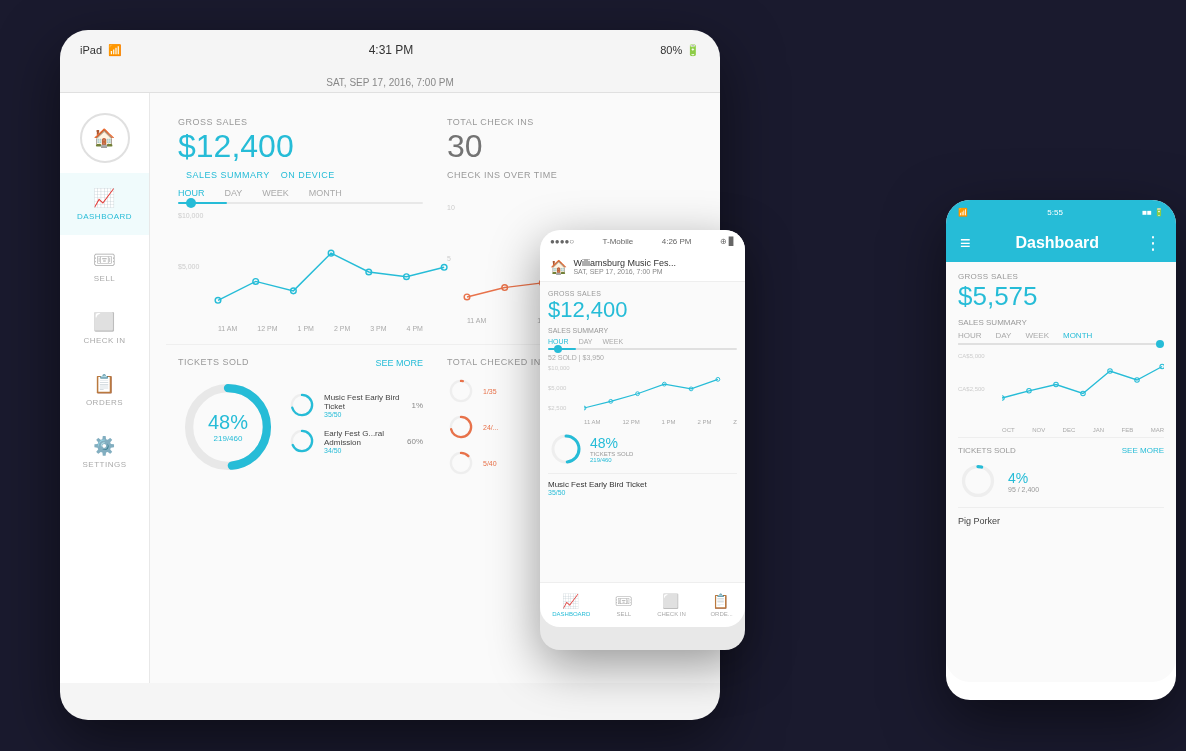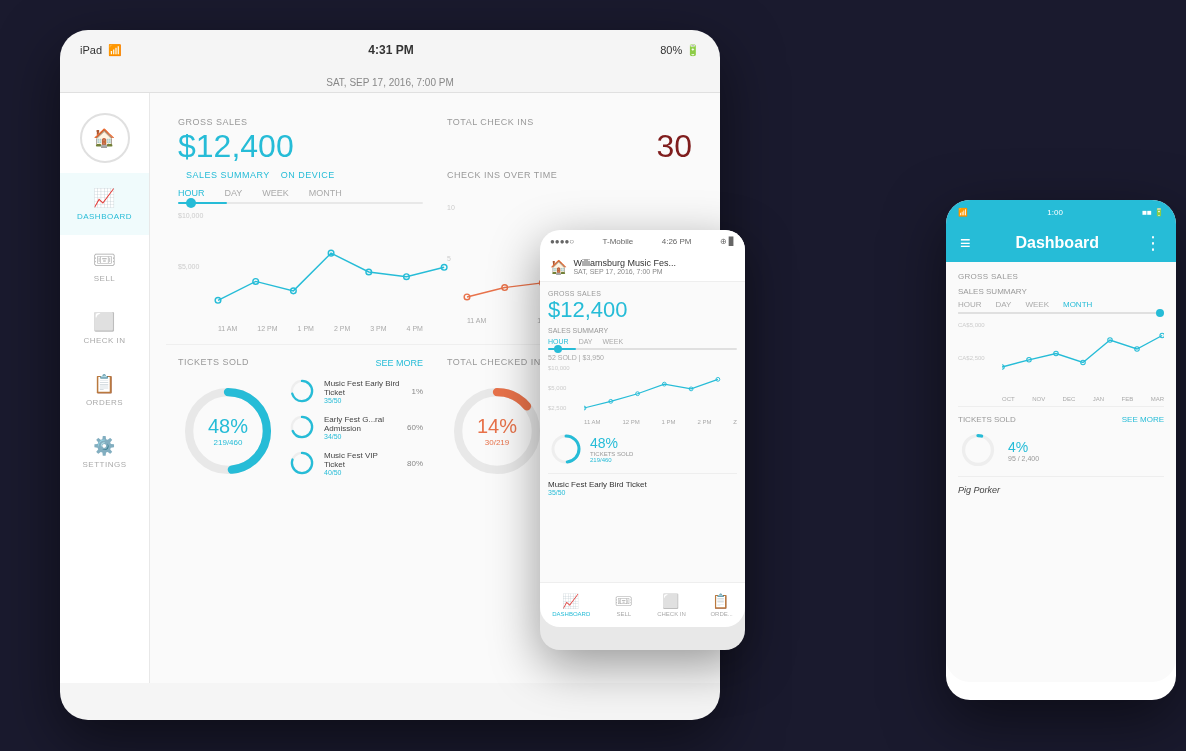--- a/index.html
+++ b/index.html
@@ -26,21 +26,21 @@
     .ipad-status-bar {
       height: 40px;
       display: flex;
       align-items: center;
       justify-content: space-between;
       padding: 0 20px;
       font-size: 11px;
       color: #333;
     }
     .ipad-status-left { display: flex; align-items: center; gap: 6px; }
-    .ipad-status-center { font-size: 12px; font-weight: 700; }
+    .ipad-status-center { font-size: 12px; font-weight: 400; }
     .ipad-status-right { display: flex; align-items: center; gap: 4px; font-size: 11px; }
     .ipad-header {
       text-align: center;
       padding: 6px 0 4px;
       border-bottom: 1px solid #e0e0e0;
     }
     .ipad-header-title { font-size: 15px; font-weight: 500; color: #333; }
     .ipad-header-sub { font-size: 10px; color: #888; margin-top: 1px; }
 
     .ipad-body {
@@ -100,21 +100,21 @@
     .dashboard-grid {
       display: grid;
       grid-template-columns: 1fr 1fr;
       gap: 0;
     }
     .dashboard-section {
       padding: 8px 12px;
     }
     .section-label { font-size: 9px; color: #999; letter-spacing: 0.5px; text-transform: uppercase; margin-bottom: 2px; }
     .section-value-cyan { font-size: 32px; font-weight: 300; color: #26bcd7; line-height: 1.1; }
-    .section-value-orange { font-size: 32px; font-weight: 300; color: #7f1d1d; line-height: 1.1; text-align: right; }
+    .section-value-orange { font-size: 32px; font-weight: 300; color: #737373; line-height: 1.1; }
     .section-sub { font-size: 9px; color: #999; letter-spacing: 0.5px; text-transform: uppercase; margin-top: 6px; }
     .section-sub span { color: #26bcd7; margin-left: 8px; }
 
     
     .chart-area {
       height: 120px;
       position: relative;
       margin-top: 8px;
     }
 
@@ -433,51 +433,30 @@
                 <svg width="28" height="28" viewBox="0 0 36 36" style="transform:rotate(-90deg)">
                   <circle cx="18" cy="18" r="13" fill="none" stroke="#eee" stroke-width="3"></circle>
                   <circle cx="18" cy="18" r="13" fill="none" stroke="#26bcd7" stroke-width="3" stroke-dasharray="55.6 81.7" stroke-linecap="round"></circle>
                 </svg>
                 <div class="ticket-info">
                   <div style="font-size:8px;color:#444;">Early Fest G...ral Admission</div>
                   <div style="font-size:7px;color:#26bcd7;">34/50</div>
                 </div>
                 <span style="font-size:8px;color:#888;">60%</span>
               </div>
-              <div class="ticket-item">
-                <svg width="28" height="28" viewBox="0 0 36 36" style="transform:rotate(-90deg)">
-                  <circle cx="18" cy="18" r="13" fill="none" stroke="#eee" stroke-width="3"></circle>
-                  <circle cx="18" cy="18" r="13" fill="none" stroke="#26bcd7" stroke-width="3" stroke-dasharray="65.4 81.7" stroke-linecap="round"></circle>
-                </svg>
-                <div class="ticket-info">
-                  <div style="font-size:8px;color:#444;">Music Fest VIP Ticket</div>
-                  <div style="font-size:7px;color:#26bcd7;">40/50</div>
-                </div>
-                <span style="font-size:8px;color:#888;">80%</span>
-              </div>
             </div>
           </div>
         </div>
 
         <div class="tickets-section">
           <div class="section-header">
             <span class="section-label">TOTAL CHECKED IN</span>
           </div>
           <div class="donut-container">
 
-            <div class="donut-wrapper">
-              <svg viewBox="0 0 36 36" style="width:100px;height:100px;transform:rotate(-90deg)">
-                <circle cx="18" cy="18" r="14" fill="none" stroke="#e8e8e8" stroke-width="3"></circle>
-                <circle cx="18" cy="18" r="14" fill="none" stroke="#e8724a" stroke-width="3" stroke-dasharray="12.3 87.9" stroke-linecap="round"></circle>
-              </svg>
-              <div class="donut-center">
-                <div style="font-size:20px;font-weight:300;color:#e8724a;">14%</div>
-                <div style="font-size:8px;color:#e8724a;">30/219</div>
-              </div>
-            </div>
 
             <div class="ticket-list">
               <div class="ticket-item">
                 <svg width="28" height="28" viewBox="0 0 36 36" style="transform:rotate(-90deg)">
                   <circle cx="18" cy="18" r="13" fill="none" stroke="#eee" stroke-width="3"></circle>
                   <circle cx="18" cy="18" r="13" fill="none" stroke="#e8724a" stroke-width="3" stroke-dasharray="2.5 81.7" stroke-linecap="round"></circle>
                 </svg>
                 <div class="ticket-info">
                   <div style="font-size:7px;color:#e8724a;">1/35</div>
                 </div>
@@ -599,32 +578,33 @@
       <span class="a-nav-icon">📋</span>
       <span class="a-nav-lbl">ORDE...</span>
     </div>
   </div>
 </div>
 
 <div class="iphone">
 
   <div class="iphone-status">
     <span>📶</span>
-    <span>1:00</span>
+    <span>5:55</span>
     <span>■■ 🔋</span>
   </div>
 
   <div class="iphone-header">
     <span style="font-size:18px;color:#fff;cursor:pointer;">≡</span>
     <span class="iphone-header-title">Dashboard</span>
     <span style="font-size:18px;color:#fff;cursor:pointer;">⋮</span>
   </div>
 
   <div class="iphone-main">
     <div style="font-size:8px;color:#999;text-transform:uppercase;letter-spacing:0.3px;">GROSS SALES</div>
+    <div style="font-size:26px;font-weight:300;color:#26bcd7;">$5,575</div>
     <div style="font-size:8px;color:#999;text-transform:uppercase;margin-top:6px;">SALES SUMMARY</div>
 
     <div style="display:flex;gap:14px;margin-top:4px;">
       <span style="font-size:8px;color:#aaa;">HOUR</span>
       <span style="font-size:8px;color:#aaa;">DAY</span>
       <span style="font-size:8px;color:#aaa;">WEEK</span>
       <span style="font-size:8px;color:#26bcd7;">MONTH</span>
     </div>
     <div style="width:100%;height:2px;background:#e0e0e0;margin-top:3px;border-radius:1px;position:relative;">
       <div style="width:100%;height:2px;background:#e0e0e0;border-radius:1px;position:absolute;"></div>
@@ -668,16 +648,16 @@
           <circle cx="18" cy="18" r="13" fill="none" stroke="#26bcd7" stroke-width="3" stroke-dasharray="3.3 81.7" stroke-linecap="round"></circle>
         </svg>
         <div>
           <div style="font-size:14px;font-weight:300;color:#26bcd7;">4%</div>
           <div style="font-size:7px;color:#999;">95 / 2,400</div>
         </div>
       </div>
     </div>
 
     <div style="border-top:1px solid #eee;padding-top:8px;margin-top:6px;">
-      <div style="font-size:9px;color:#444;font-style:italic;">Pig Porker</div>
+      <div style="font-size:9px;color:#444;">Pig Porker</div>
     </div>
   </div>
 </div>
 
 </body></html>

